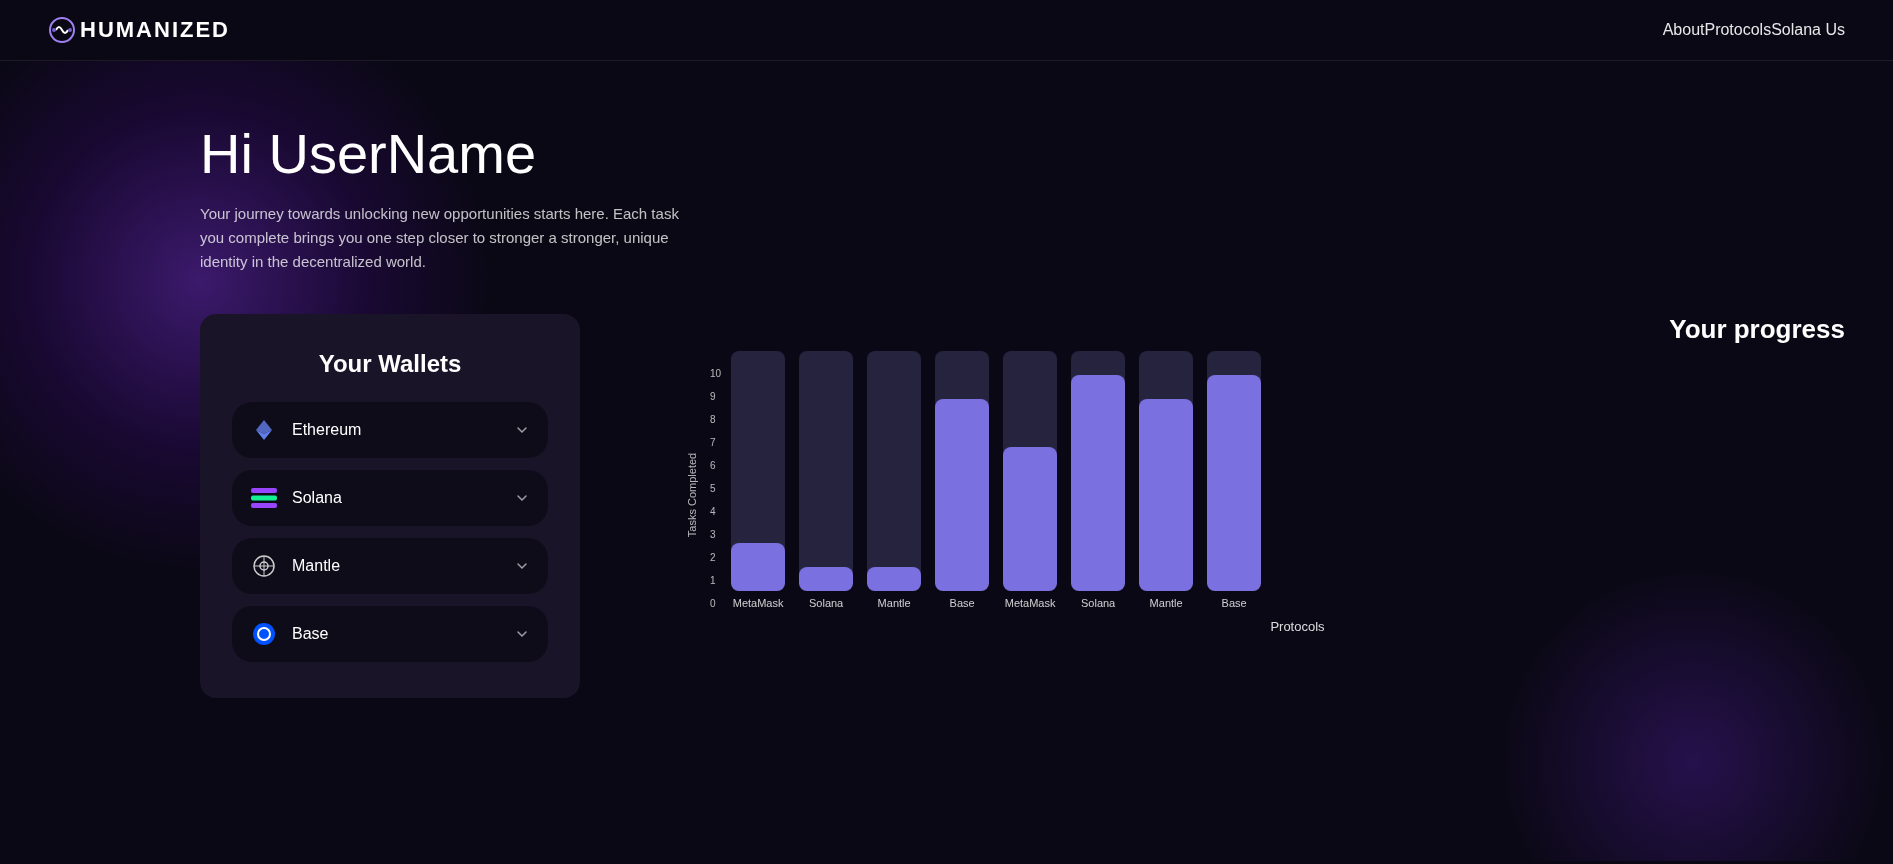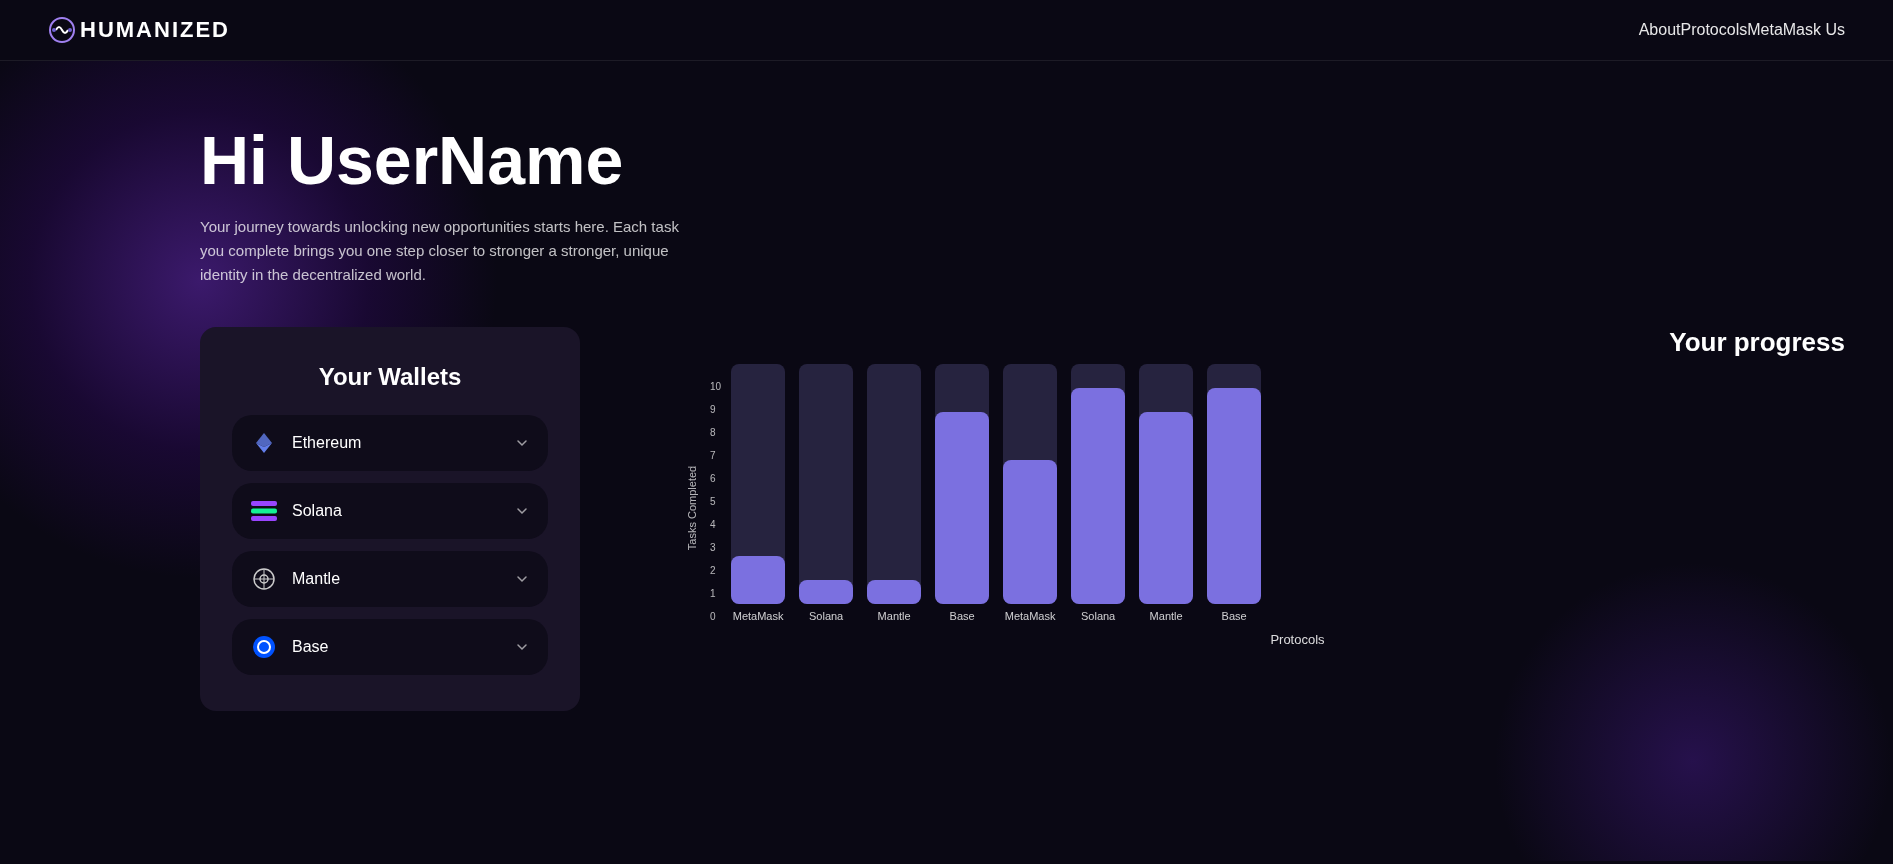--- a/index.html
+++ b/index.html
@@ -88,22 +88,22 @@
       border-radius: 50%;
       z-index: 0;
     }
 
     .hero-content {
       position: relative;
       z-index: 1;
     }
 
     .hero-title {
-      font-size: 68px;
-      font-weight: 700;
+      font-size: 56px;
+      font-weight: 400;
       margin-bottom: 16px;
       color: #ffffff;
     }
 
     .hero-subtitle {
       font-size: 15px;
       color: rgba(255,255,255,0.75);
       max-width: 500px;
       line-height: 1.6;
       margin-bottom: 40px;
@@ -215,21 +215,21 @@
       <circle cx="14" cy="14" r="12" stroke="#a080f0" stroke-width="2"></circle>
       <path d="M8 14 Q11 8 14 14 Q17 20 20 14" stroke="#ffffff" stroke-width="2" fill="none"></path>
       <circle cx="6" cy="14" r="2" fill="#7060d0"></circle>
       <circle cx="22" cy="14" r="2" fill="#7060d0"></circle>
     </svg>
     <span class="logo-text">HUMANIZED</span>
   </div>
   <ul class="nav-links">
     <li><a>About</a></li>
     <li><a>Protocols</a></li>
-    <li><a>MetaMask Us</a></li>
+    <li><a>Solana Us</a></li>
   </ul>
 </nav>
 
 <section class="hero">
   <div class="hero-content">
     <h1 class="hero-title">Hi UserName</h1>
     <p class="hero-subtitle">Your journey towards unlocking new opportunities starts here. Each task you complete brings you one step closer to stronger a stronger, unique identity in the decentralized world.</p>
 
     <div class="main-area">
 

